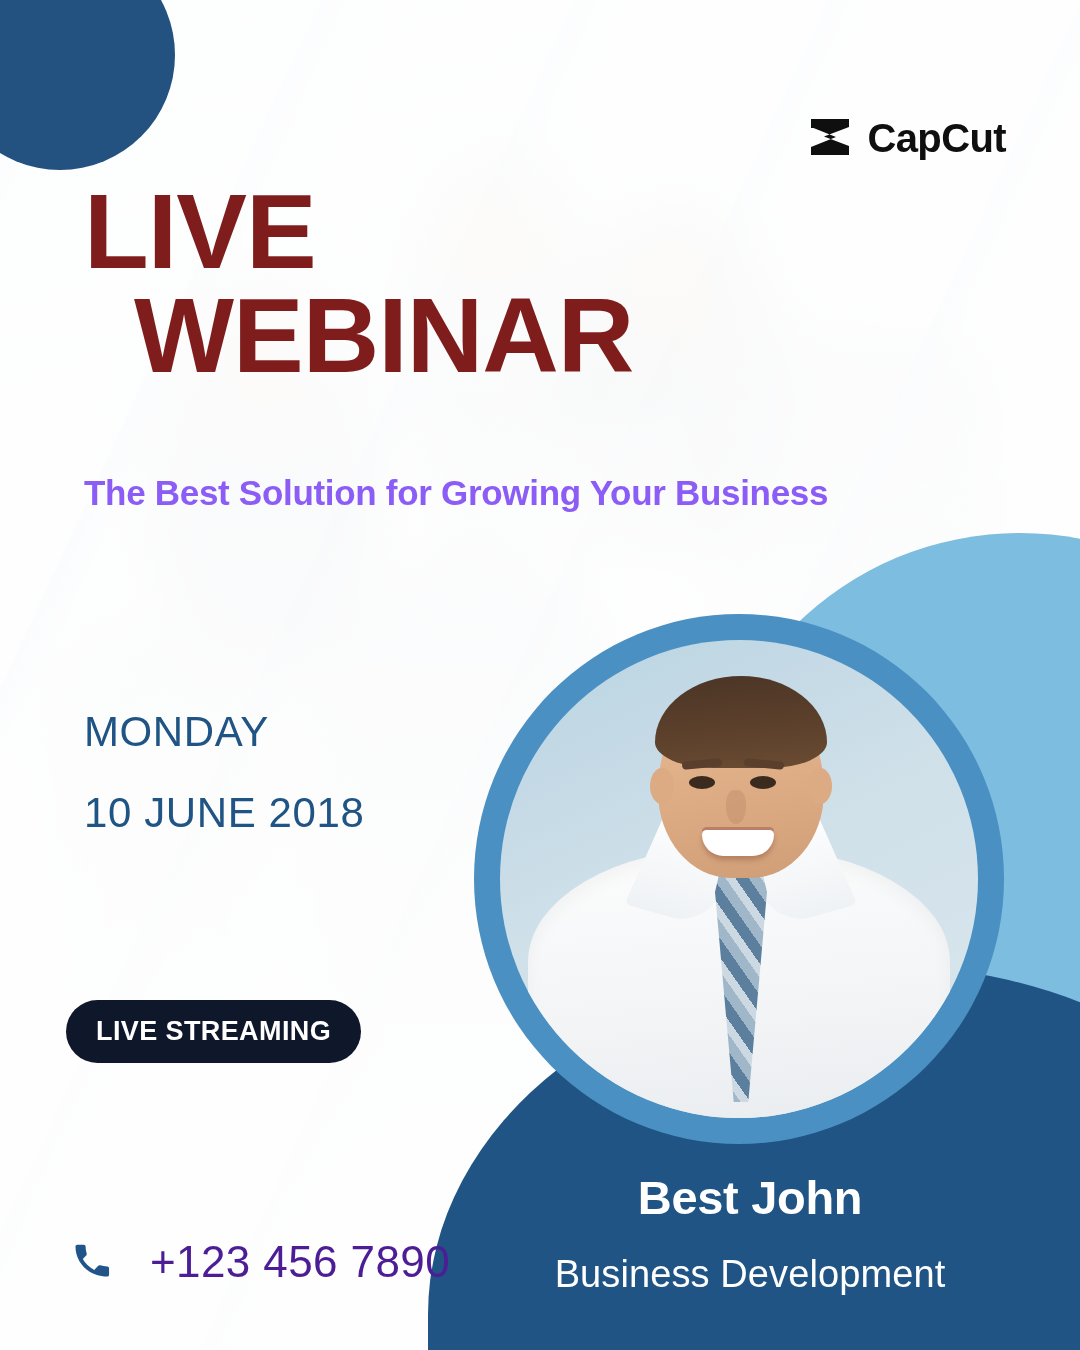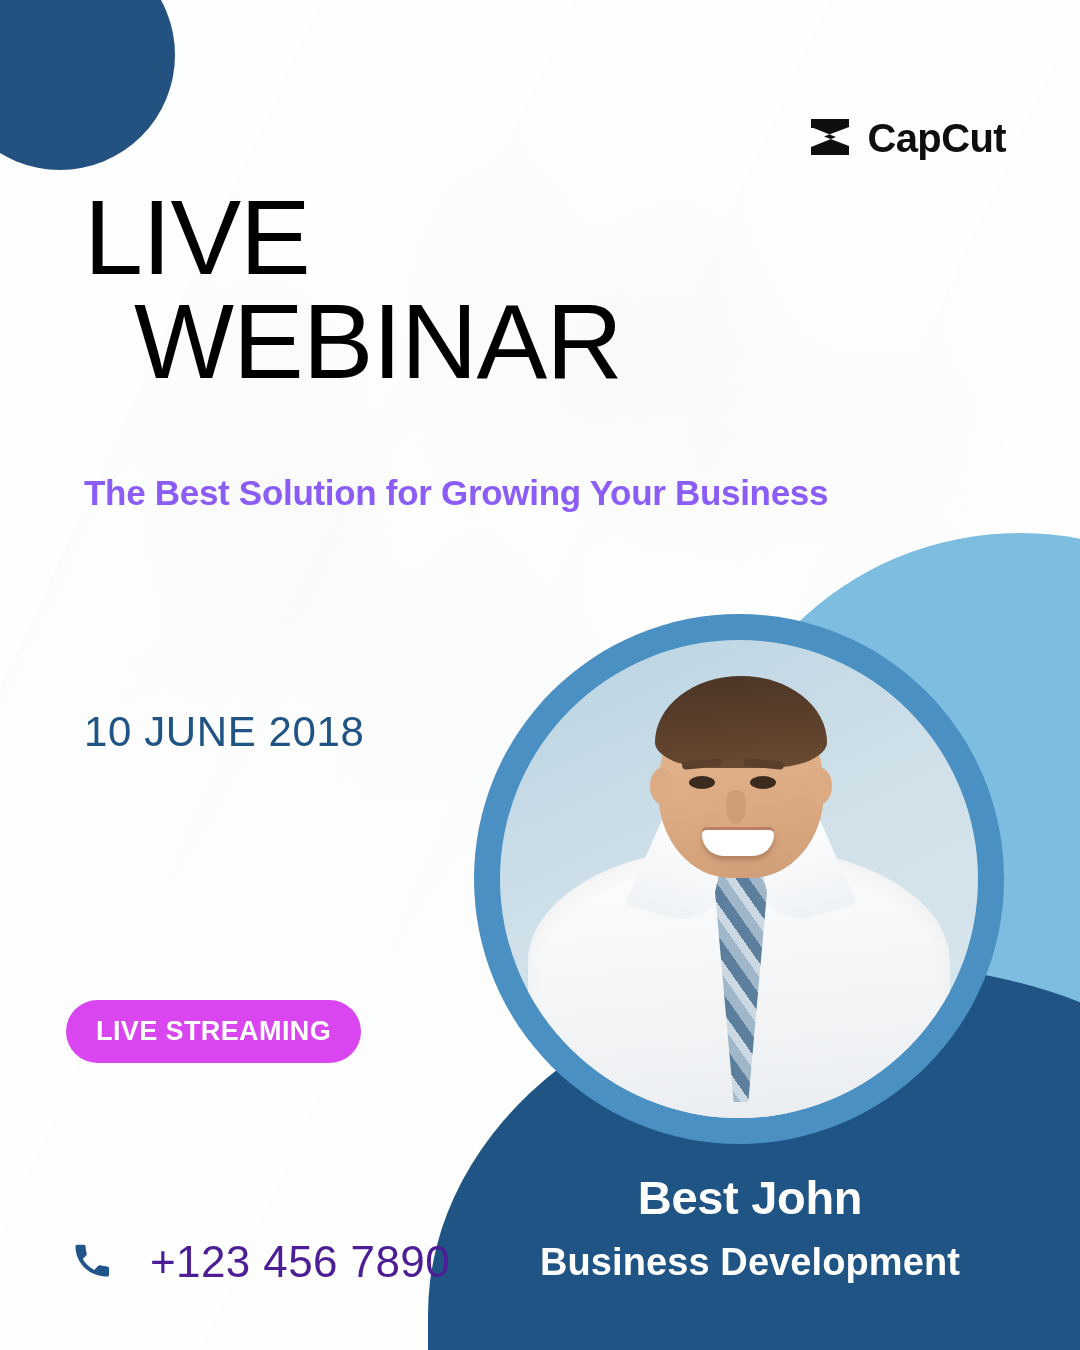--- a/index.html
+++ b/index.html
@@ -198,27 +198,27 @@
   .logo-text {
     font-size: 40px;
     font-weight: 700;
     color: #0f0f10;
     letter-spacing: -0.6px;
   }
 
   
   .headline {
     position: absolute;
-    left: 84px; top: 186px;
+    left: 84px; top: 180px;
     width: 700px;
     font-size: 106px;
     line-height: 0.98;
-    font-weight: 400;
+    font-weight: 700;
     letter-spacing: -1px;
-    color: #000000;
+    color: #7f1d1d;
   }
   .headline .l2 { display: block; margin-left: 50px; }
 
   .subhead {
     position: absolute;
     left: 84px; top: 470px;
     width: 780px;
     font-size: 35px;
     line-height: 1.32;
     font-weight: 700;
@@ -232,21 +232,21 @@
     color: #1f5484;
     font-size: 42px;
     font-weight: 400;
     letter-spacing: 0.6px;
   }
   .datetime div { margin-bottom: 33px; }
 
   .badge {
     position: absolute;
     left: 66px; top: 1000px;
-    background: #d946ef;
+    background: #0f172a;
     color: #ffffff;
     font-size: 27px;
     font-weight: 700;
     letter-spacing: 0.4px;
     padding: 16px 30px;
     border-radius: 40px;
   }
 
   .phone-row {
     position: absolute;
@@ -269,23 +269,23 @@
     width: 620px;
     text-align: center;
     color: #ffffff;
   }
   .speaker-name {
     font-size: 47px;
     font-weight: 700;
     letter-spacing: -0.3px;
   }
   .speaker-role {
-    margin-top: 16px;
+    margin-top: 28px;
     font-size: 38px;
-    font-weight: 700;
+    font-weight: 400;
     letter-spacing: 0.1px;
   }
 </style>
 </head>
 <body>
 
 <div class="poster">
 
   <div class="bg-photo">
     <div class="bg-figure fig-c"></div>
@@ -334,20 +334,21 @@
   </div>
 
   <div class="headline">
     <span class="l1">LIVE</span>
     <span class="l2">WEBINAR</span>
   </div>
 
   <div class="subhead">The Best Solution for Growing Your Business</div>
 
   <div class="datetime">
+    <div>MONDAY</div>
     <div>10 JUNE 2018</div>
   </div>
 
   <div class="badge">LIVE STREAMING</div>
 
   <div class="phone-row">
     <span>
       <svg width="44" height="44" viewBox="0 0 24 24" aria-hidden="true">
         <path d="M6.6 10.8c1.4 2.8 3.8 5.2 6.6 6.6l2.2-2.2c.3-.3.7-.4 1.1-.3 1.2.4 2.5.6 3.8.6.6 0 1 .4 1 1V20c0 .6-.4 1-1 1C10.3 21 3 13.7 3 4.7c0-.6.4-1 1-1h3.5c.6 0 1 .4 1 1 0 1.3.2 2.6.6 3.8.1.4 0 .8-.3 1.1l-2.2 2.2z" fill="#21558a"></path>
       </svg>

